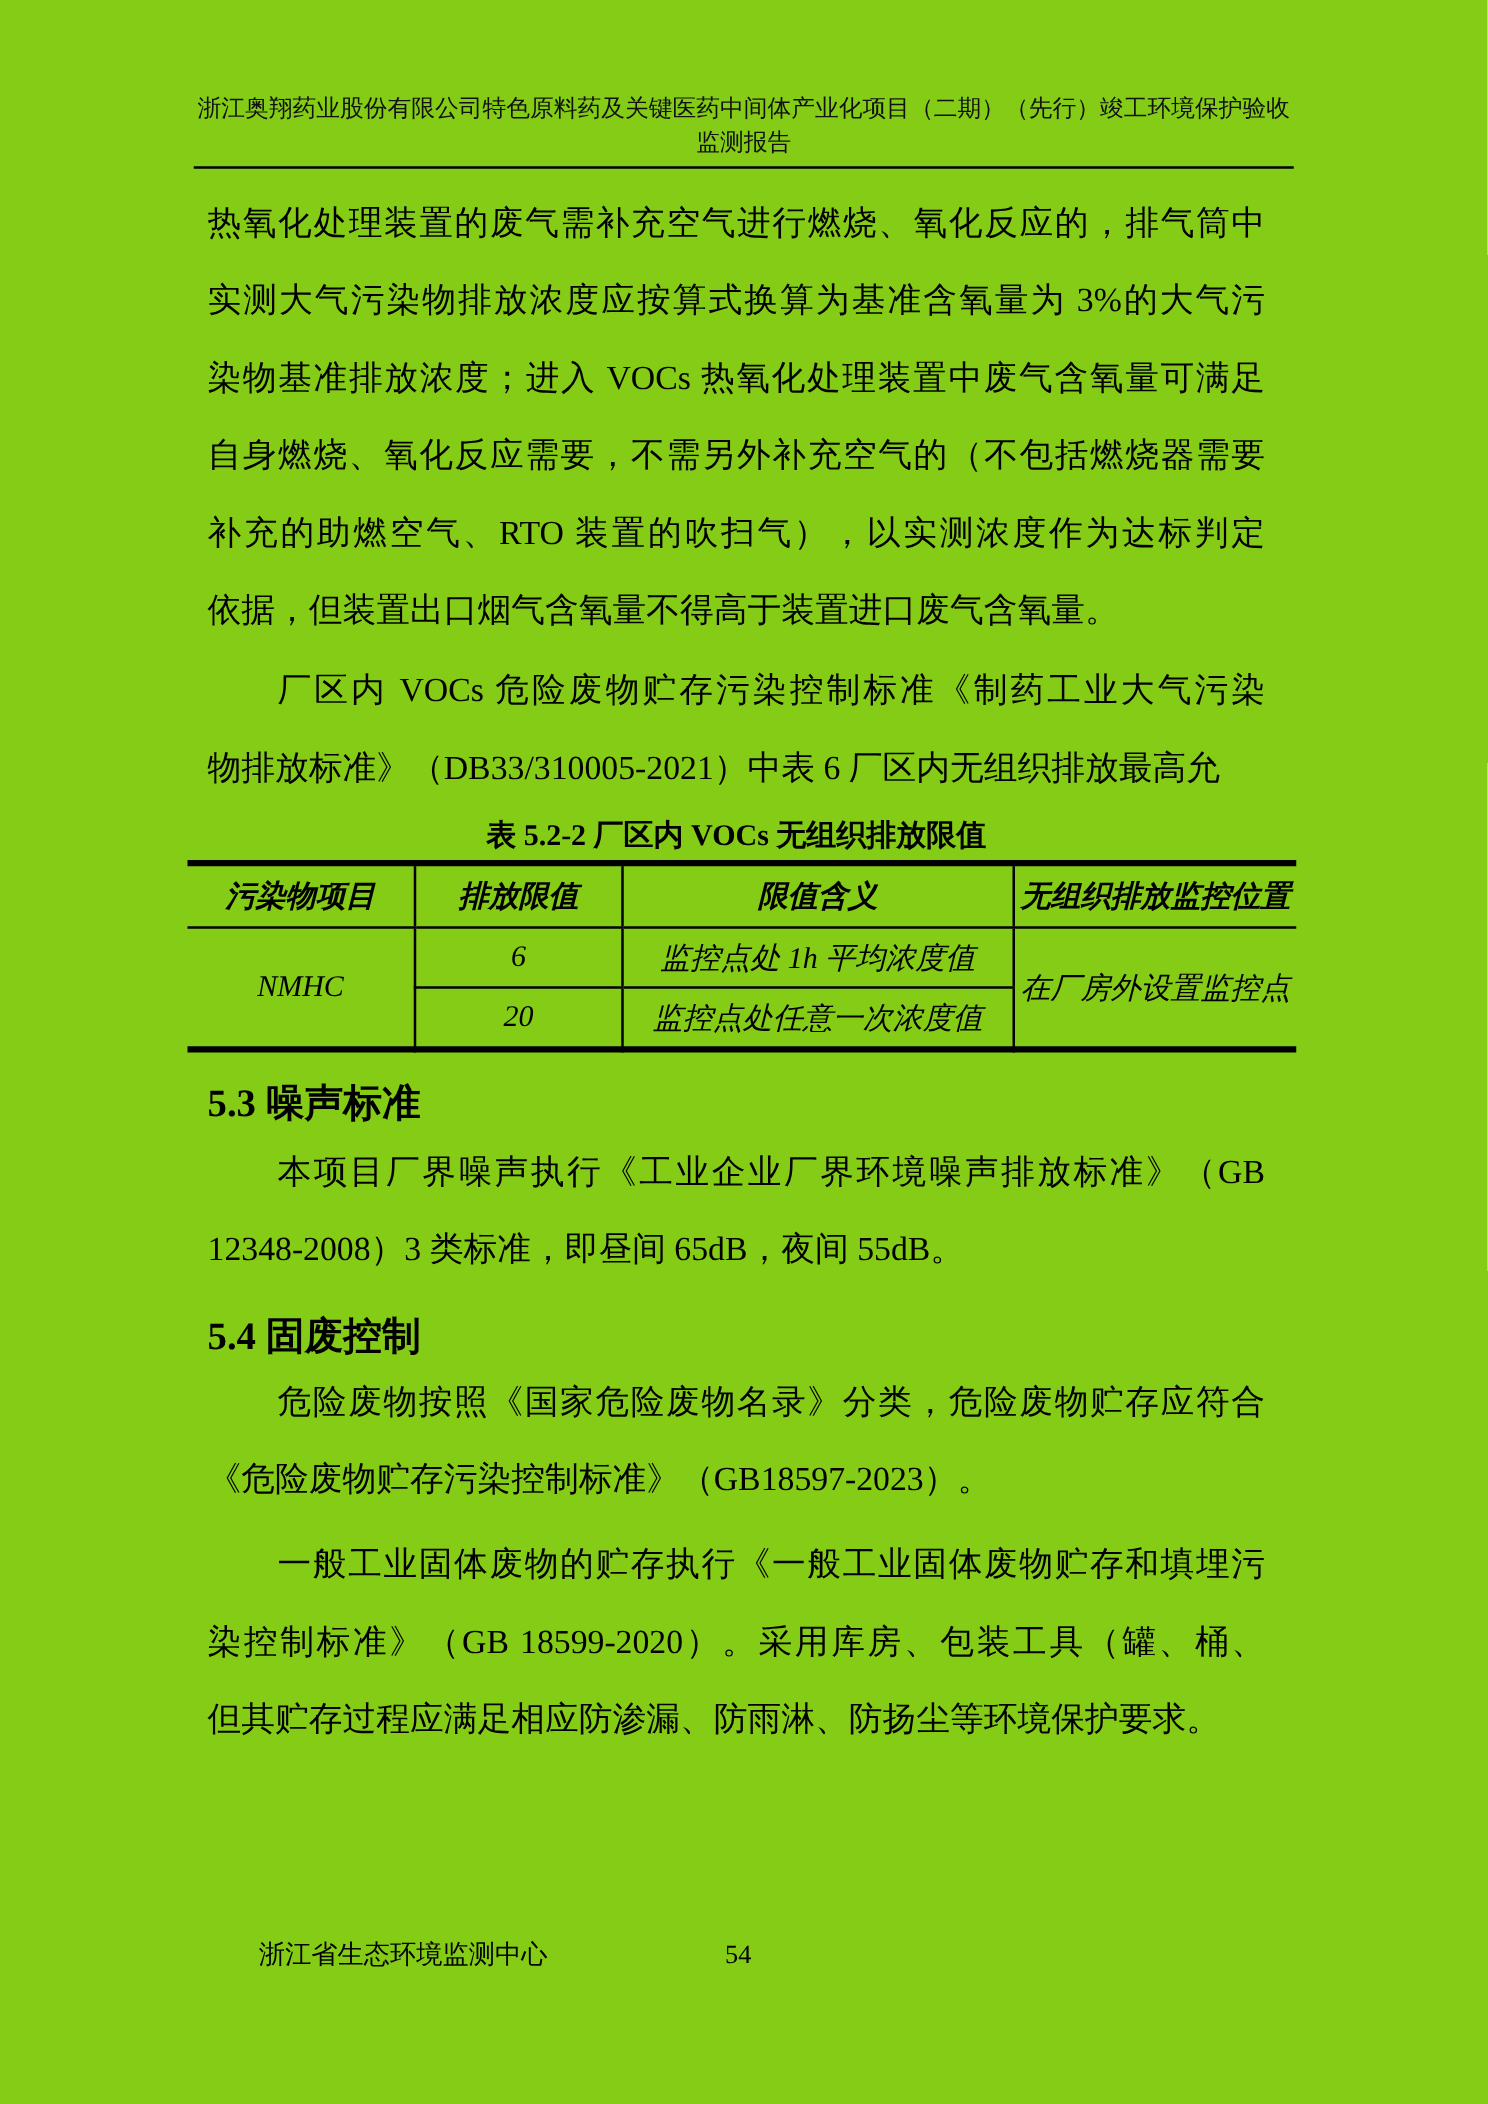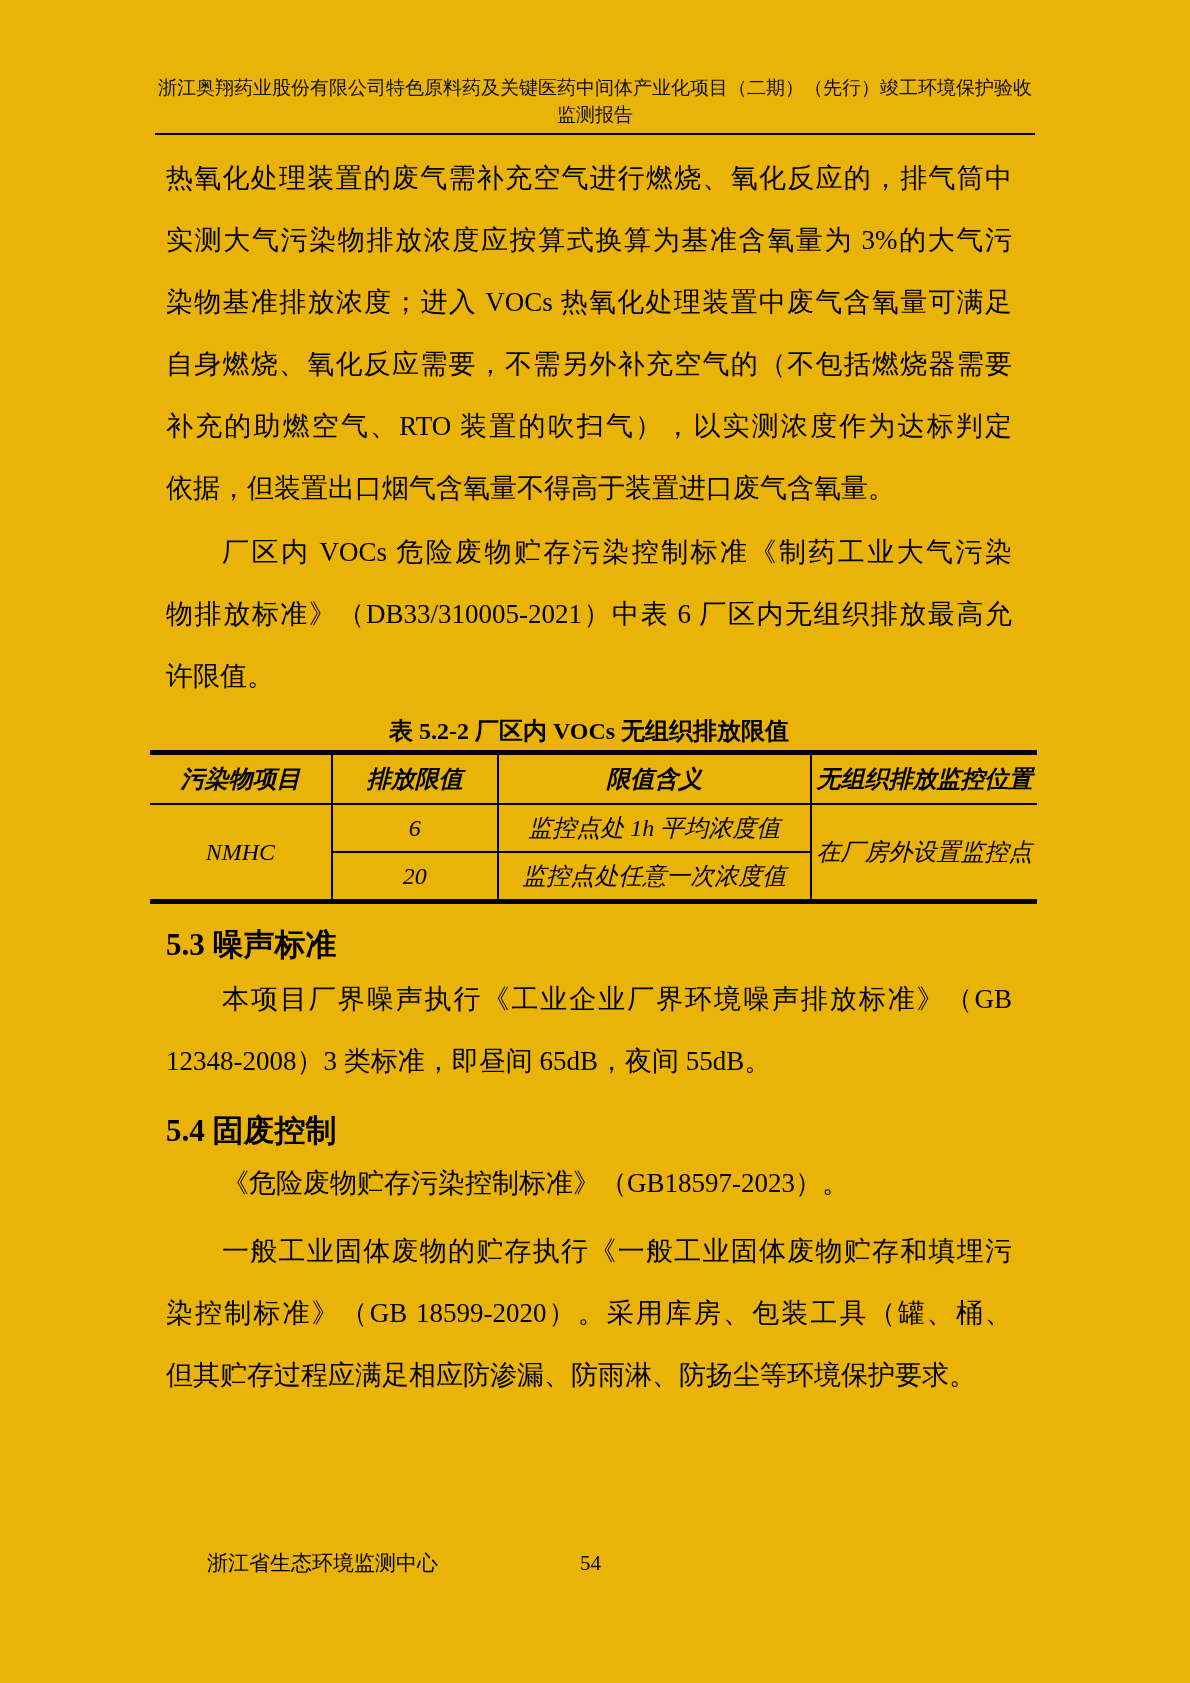--- a/index.html
+++ b/index.html
@@ -1,20 +1,20 @@
 <!DOCTYPE html>
 <html lang="zh"><head>
 <meta charset="utf-8">
 <style>
   html,body { margin:0; padding:0; background:#e8e8e8; }
   .page {
     position:relative;
     width:1190px; height:1683px;
     margin:0 auto;
-    background:#eab308;
+    background:#84cc16;
     color:#000000;
     font-family:"Liberation Serif","DejaVu Serif",serif;
     overflow:hidden;
   }
   
   .hdr { padding-top:74px; text-align:center; font-size:19px; line-height:27px; color:#111; }
   .hdr-rule { margin:5px 155px 0 155px; border-bottom:2px solid #000; height:0; }
 
   
   .content { margin-left:166px; margin-right:178px; }
@@ -83,21 +83,20 @@
         <div class="ln">实测大气污染物排放浓度应按算式换算为基准含氧量为 3%的大气污</div>
         <div class="ln">染物基准排放浓度；进入 VOCs 热氧化处理装置中废气含氧量可满足</div>
         <div class="ln">自身燃烧、氧化反应需要，不需另外补充空气的（不包括燃烧器需要</div>
         <div class="ln">补充的助燃空气、RTO 装置的吹扫气），以实测浓度作为达标判定</div>
         <div class="ln">依据，但装置出口烟气含氧量不得高于装置进口废气含氧量。</div>
       </div>
 
     <div class="para p2 indent">
         <div class="ln">厂区内 VOCs 危险废物贮存污染控制标准《制药工业大气污染</div>
         <div class="ln">物排放标准》（DB33/310005-2021）中表 6 厂区内无组织排放最高允</div>
-        <div class="ln">许限值。</div>
       </div>
 
     <div class="caption">表 5.2-2 厂区内 VOCs 无组织排放限值</div>
   </div>
 
   <div class="tblwrap">
     <table class="limits">
       <colgroup>
           <col class="c1">
           <col class="c2">
@@ -131,20 +130,21 @@
   <div class="content">
     <div class="para p3 indent">
         <div class="ln">本项目厂界噪声执行《工业企业厂界环境噪声排放标准》（GB</div>
         <div class="ln">12348-2008）3 类标准，即昼间 65dB，夜间 55dB。</div>
       </div>
   </div>
 
   <div class="h2 h54">5.4 固废控制</div>
   <div class="content">
     <div class="para p4 indent">
+        <div class="ln">危险废物按照《国家危险废物名录》分类，危险废物贮存应符合</div>
         <div class="ln">《危险废物贮存污染控制标准》（GB18597-2023）。</div>
       </div>
     <div class="para p5 indent">
         <div class="ln">一般工业固体废物的贮存执行《一般工业固体废物贮存和填埋污</div>
         <div class="ln">染控制标准》（GB 18599-2020）。采用库房、包装工具（罐、桶、</div>
         <div class="ln">但其贮存过程应满足相应防渗漏、防雨淋、防扬尘等环境保护要求。</div>
       </div>
   </div>
 
   <div class="footer">

